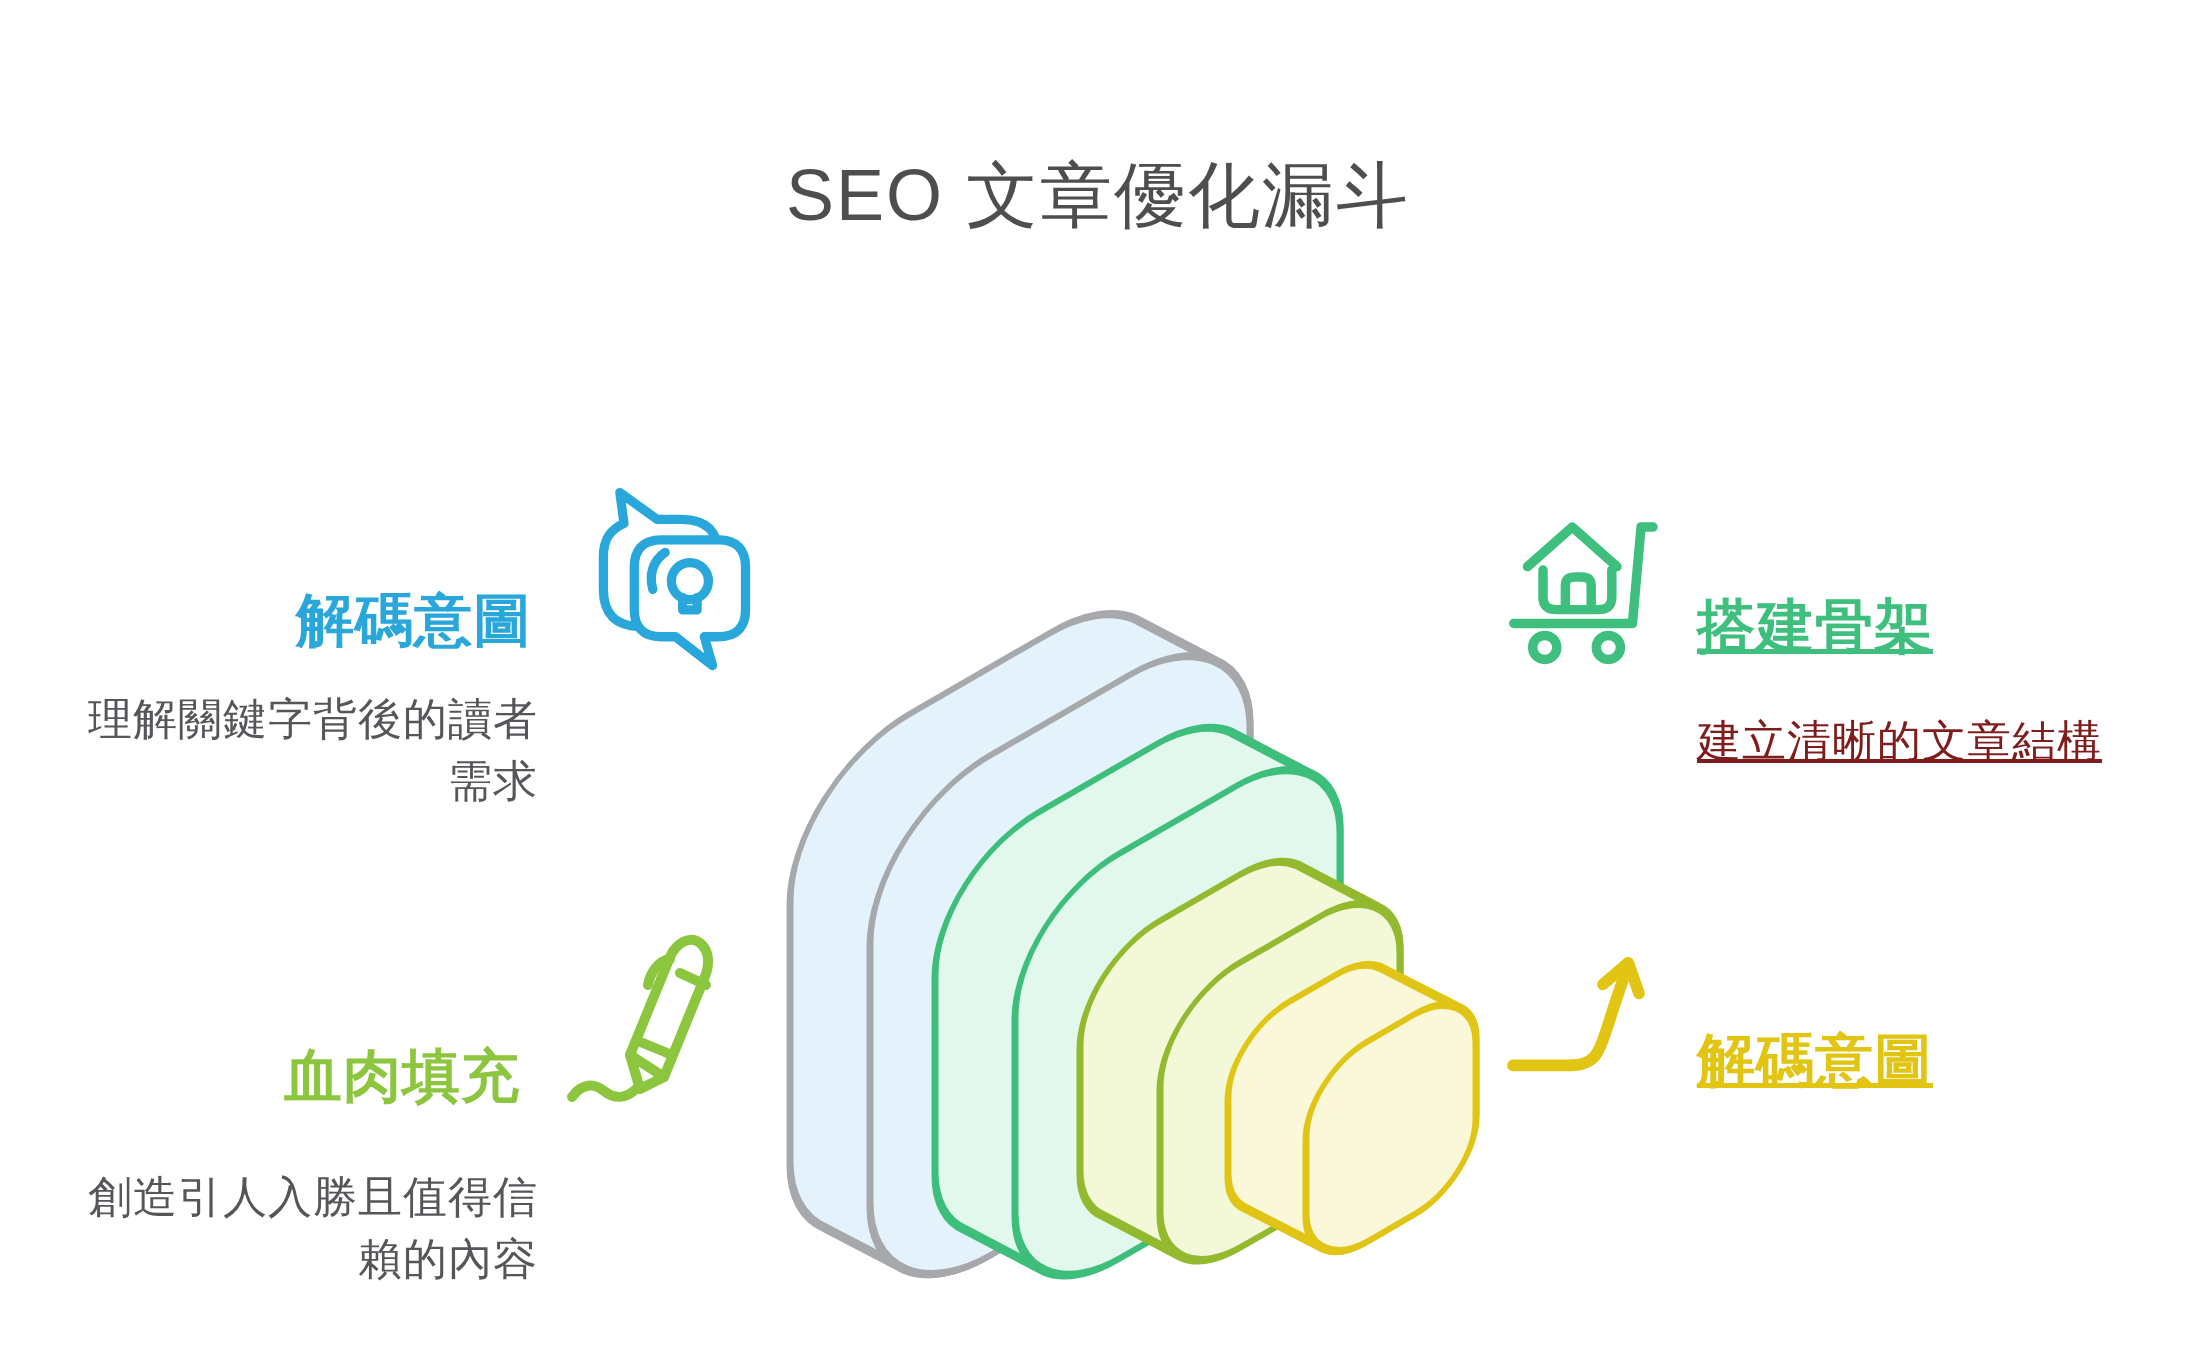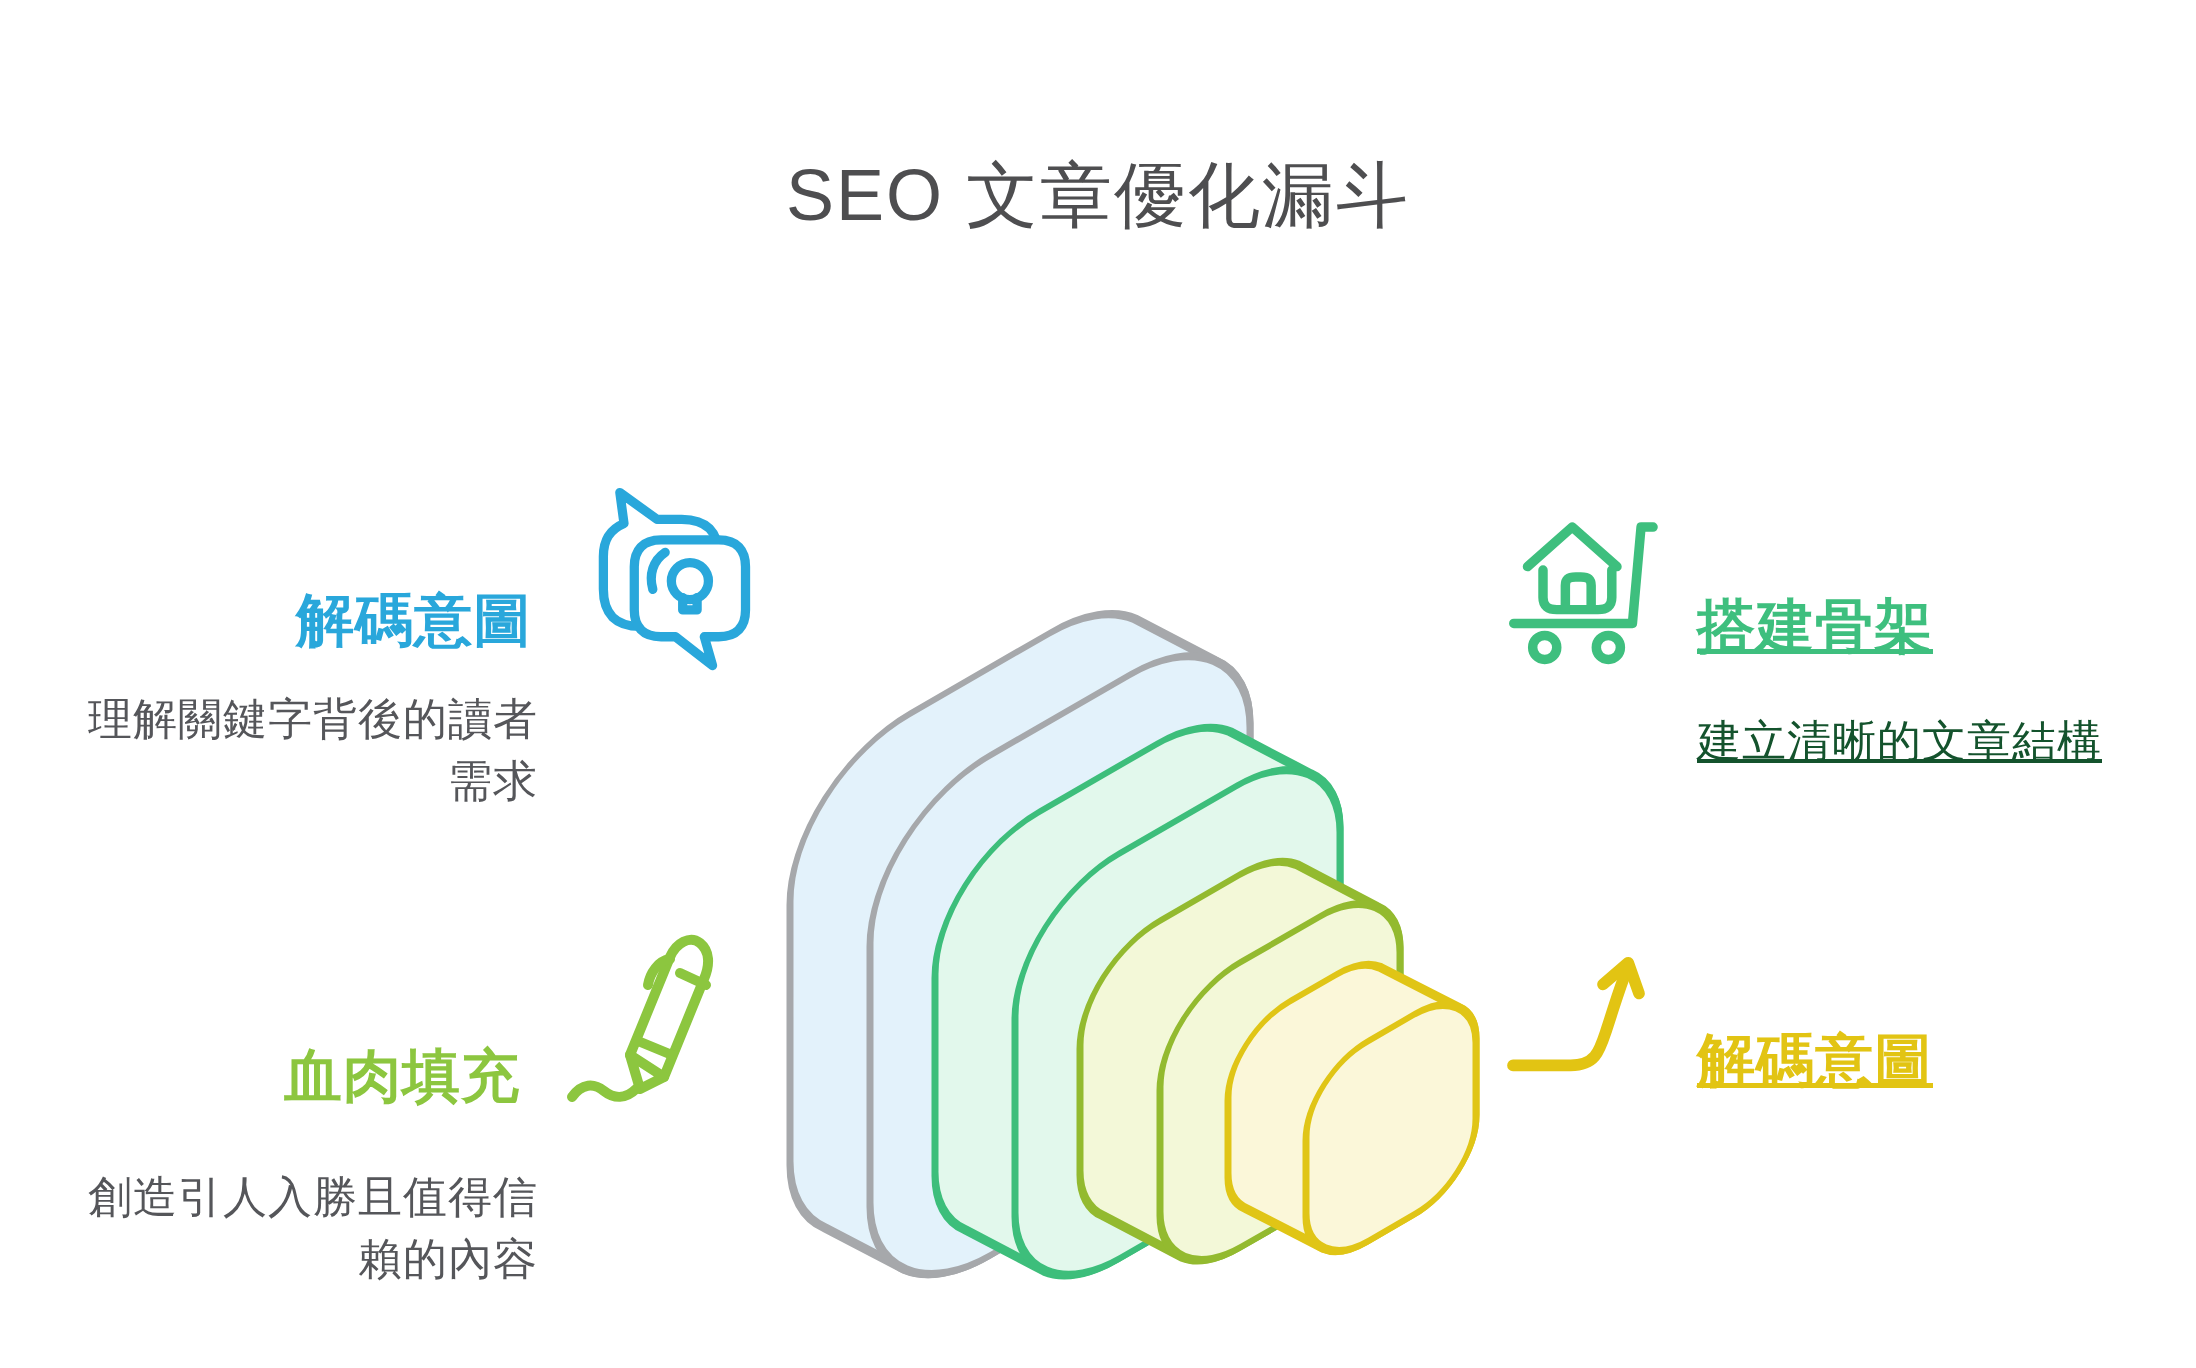--- a/index.html
+++ b/index.html
@@ -79,21 +79,21 @@
 
   <svg class="icon" style="left: 1500px; top: 498px; stroke: rgb(62, 191, 126);" width="172" height="182" viewBox="0 0 100 100">
     <path stroke-width="5.5" d="M16 37 L42 14 L68 37"></path>
     <path stroke-width="5.5" d="M25 39 L25 55 C25 60 28 62 33 62 L57 62 C62 62 65 60 65 55 L65 39"></path>
     <path stroke-width="5.5" d="M38 61 L38 48 C38 44 40 43 44 43 L47 43 C51 43 53 44 53 48 L53 61"></path>
     <path stroke-width="5.5" d="M8 70 L77 70 L82 14 L89 14"></path>
     <circle stroke-width="5.5" cx="26" cy="84" r="7"></circle>
     <circle stroke-width="5.5" cx="63" cy="84" r="7"></circle>
   </svg>
   <h2 class="feature-heading align-left" style="left: 1697px; top: 588px; width: 460px; color: rgb(62, 191, 126);">搭建骨架</h2>
-  <p class="feature-desc align-left" style="left: 1697px; top: 710px; width: 460px; color: #14532d;">建立清晰的文章結構</p>
+  <p class="feature-desc align-left" style="left: 1697px; top: 710px; width: 460px; color: #7f1d1d;">建立清晰的文章結構</p>
 
   <svg class="icon" style="left: 556px; top: 926px; stroke: rgb(140, 198, 63);" width="200" height="206" viewBox="0 0 100 100">
     <path stroke-width="5" d="M37 63 L57 14 C60 7 67 3 72 7 C77 11 77 18 74 25 L54 74"></path>
     <path stroke-width="5" d="M37 63 L42 80 L54 74 Z"></path>
     <path stroke-width="5" d="M41 56 L58 63"></path>
     <path stroke-width="5" d="M62 22 L75 28"></path>
     <path stroke-width="5" d="M57 15 C51 16 47 22 46 28"></path>
     <path stroke-width="5" d="M8 84 C13 77 19 77 24 81 C29 85 35 85 40 80"></path>
   </svg>
   <h2 class="feature-heading align-right" style="left: 68px; top: 1038px; width: 452px; color: rgb(140, 198, 63);">血肉填充</h2>

